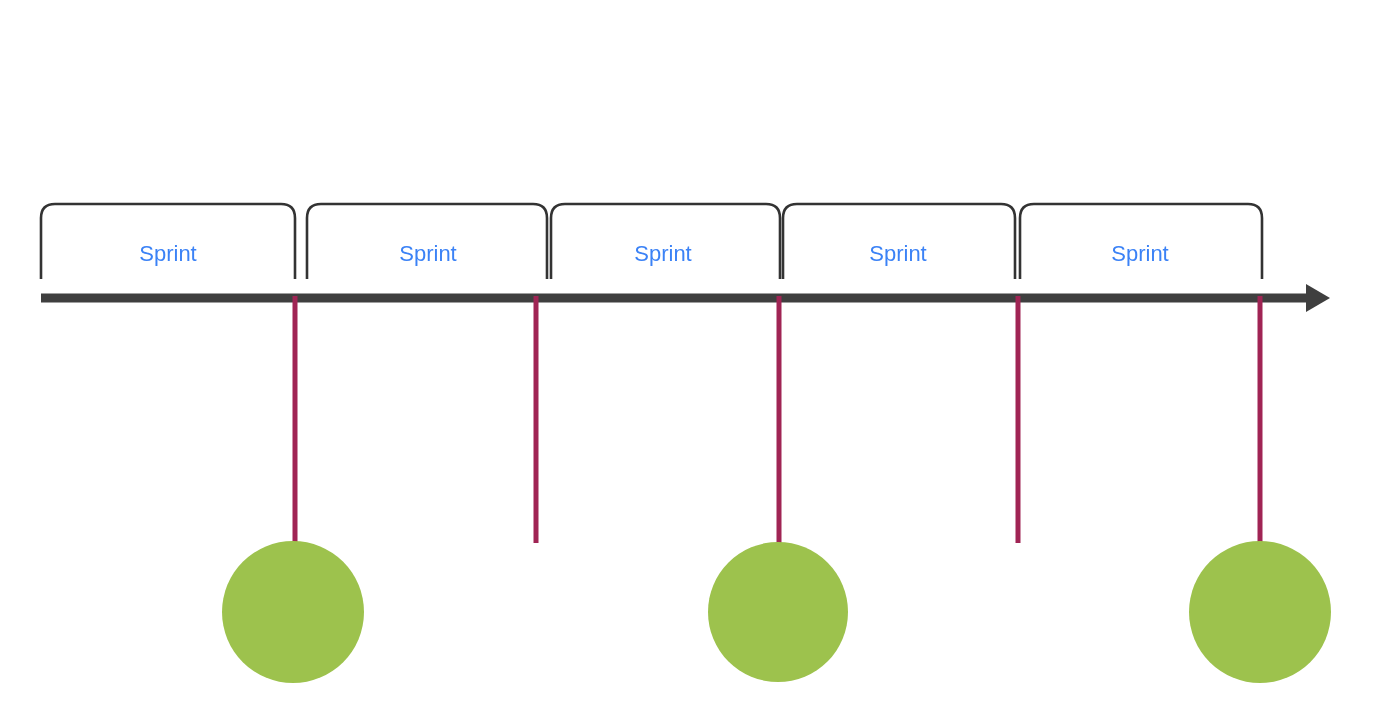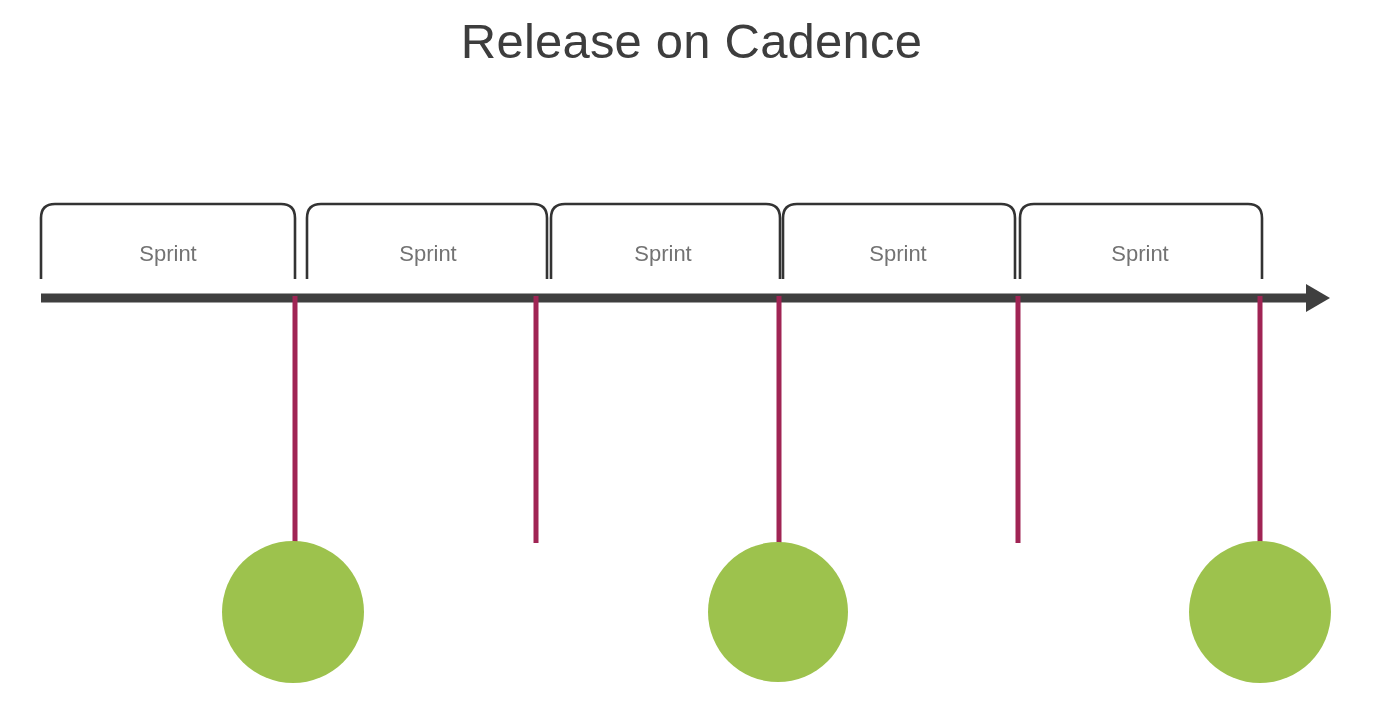--- a/index.html
+++ b/index.html
@@ -29,33 +29,32 @@
     font-family: "Liberation Sans", sans-serif;
   }
   #diagram-svg {
     position: absolute;
     left: 0;
     top: 0;
   }
   .sprint-label {
     position: absolute;
     font-size: 22px;
-    color: #737373;
+    color: #3b82f6;
     font-family: "Liberation Sans", sans-serif;
     text-align: center;
     white-space: nowrap;
     transform: translate(-50%, -50%);
   }
 </style>
 </head>
 <body>
 
 <div id="canvas">
 
-  <div id="title">Release on Cadence</div>
 
   <svg id="diagram-svg" width="1383" height="719">
     <g id="brackets-group">
         <path d="M 41 279 L 41 218 Q 41 204 55 204 L 281 204 Q 295 204 295 218 L 295 279" fill="none" stroke="#333333" stroke-width="2.6" stroke-linecap="butt" stroke-linejoin="round"></path>
         <path d="M 307 279 L 307 218 Q 307 204 321 204 L 533 204 Q 547 204 547 218 L 547 279" fill="none" stroke="#333333" stroke-width="2.6" stroke-linecap="butt" stroke-linejoin="round"></path>
         <path d="M 551 279 L 551 218 Q 551 204 565 204 L 766 204 Q 780 204 780 218 L 780 279" fill="none" stroke="#333333" stroke-width="2.6" stroke-linecap="butt" stroke-linejoin="round"></path>
         <path d="M 783 279 L 783 218 Q 783 204 797 204 L 1001 204 Q 1015 204 1015 218 L 1015 279" fill="none" stroke="#333333" stroke-width="2.6" stroke-linecap="butt" stroke-linejoin="round"></path>
         <path d="M 1020 279 L 1020 218 Q 1020 204 1034 204 L 1248 204 Q 1262 204 1262 218 L 1262 279" fill="none" stroke="#333333" stroke-width="2.6" stroke-linecap="butt" stroke-linejoin="round"></path>
       </g>
     <g id="timeline-group">

